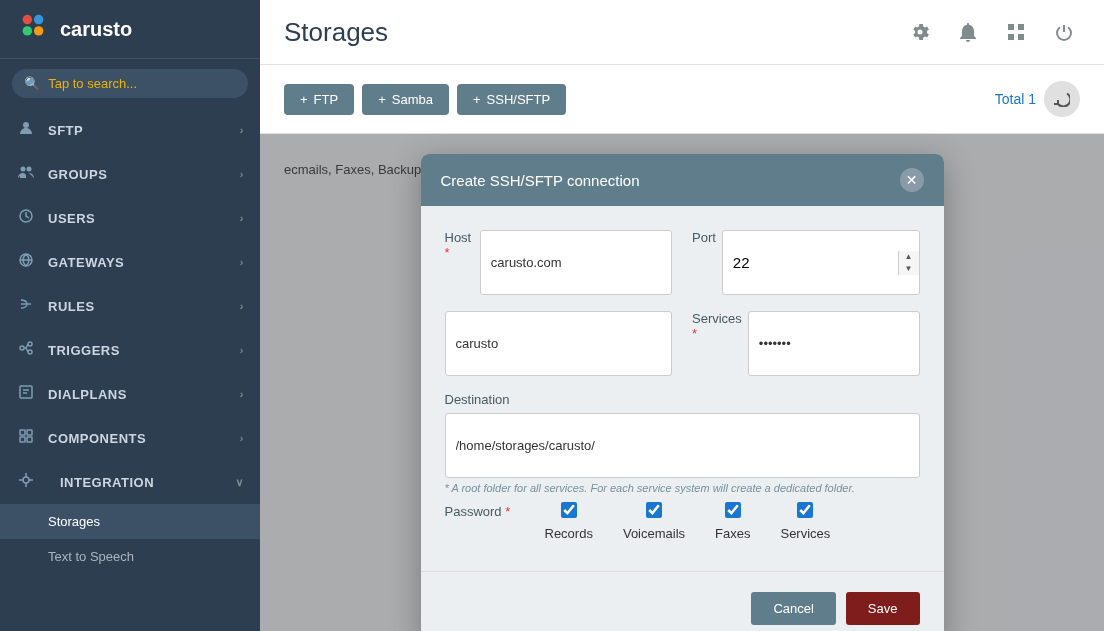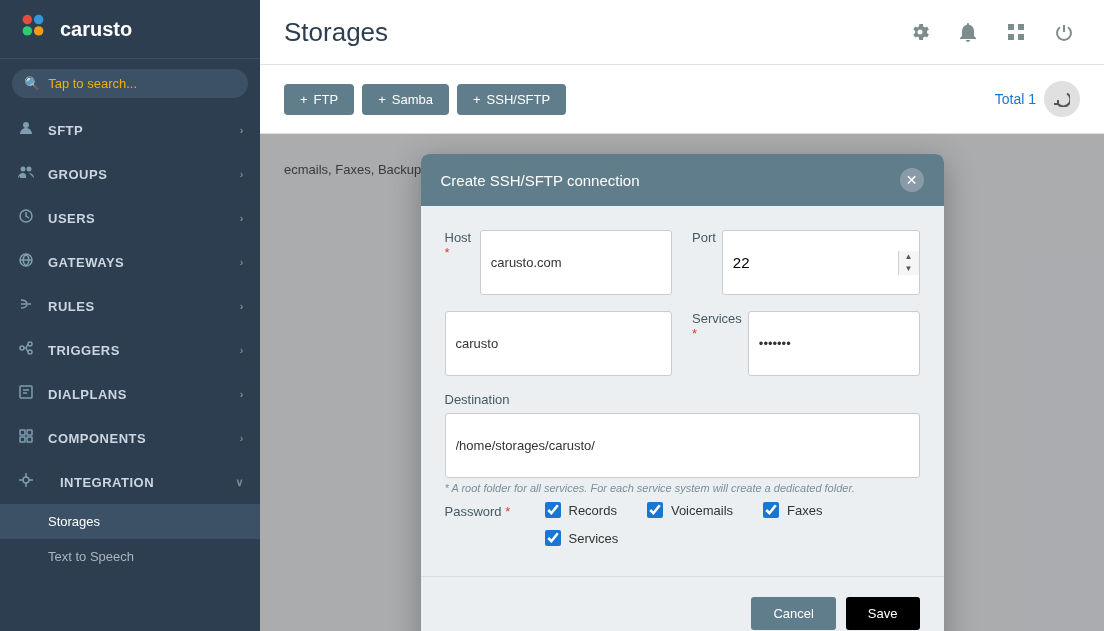--- a/index.html
+++ b/index.html
@@ -294,20 +294,21 @@
       display: flex;
       flex-wrap: wrap;
       gap: 12px 30px;
     }
     .checkbox-item {
       display: flex;
       align-items: center;
       gap: 8px;
       font-size: 13px;
       color: #333;
+      flex-direction: column;
     }
     .checkbox-item input[type="checkbox"] {
       width: 16px;
       height: 16px;
       accent-color: #1976d2;
     }
 
     .modal-footer {
       padding: 20px 24px;
       display: flex;
@@ -319,21 +320,21 @@
     .btn-cancel {
       background: #607d8b;
       color: white;
       border: none;
       padding: 9px 22px;
       border-radius: 3px;
       cursor: pointer;
       font-size: 13px;
     }
     .btn-save {
-      background: #000000;
+      background: #7f1d1d;
       color: white;
       border: none;
       padding: 9px 22px;
       border-radius: 3px;
       cursor: pointer;
       font-size: 13px;
     }
 
     
     .logo-svg {

